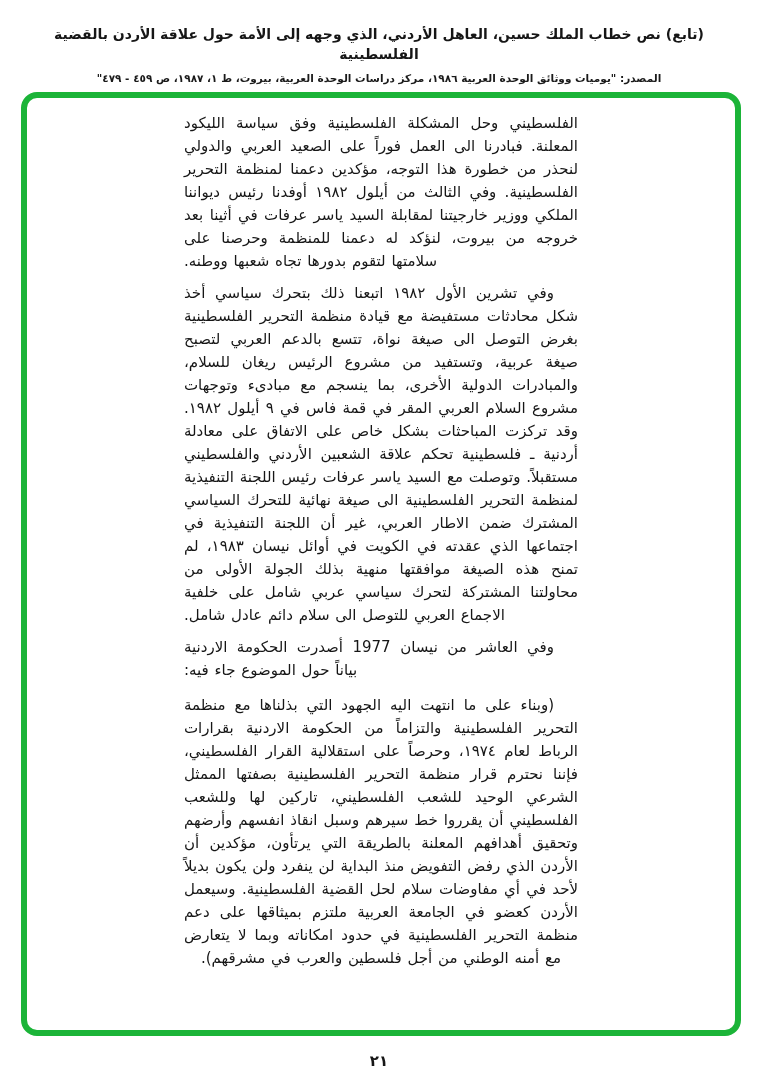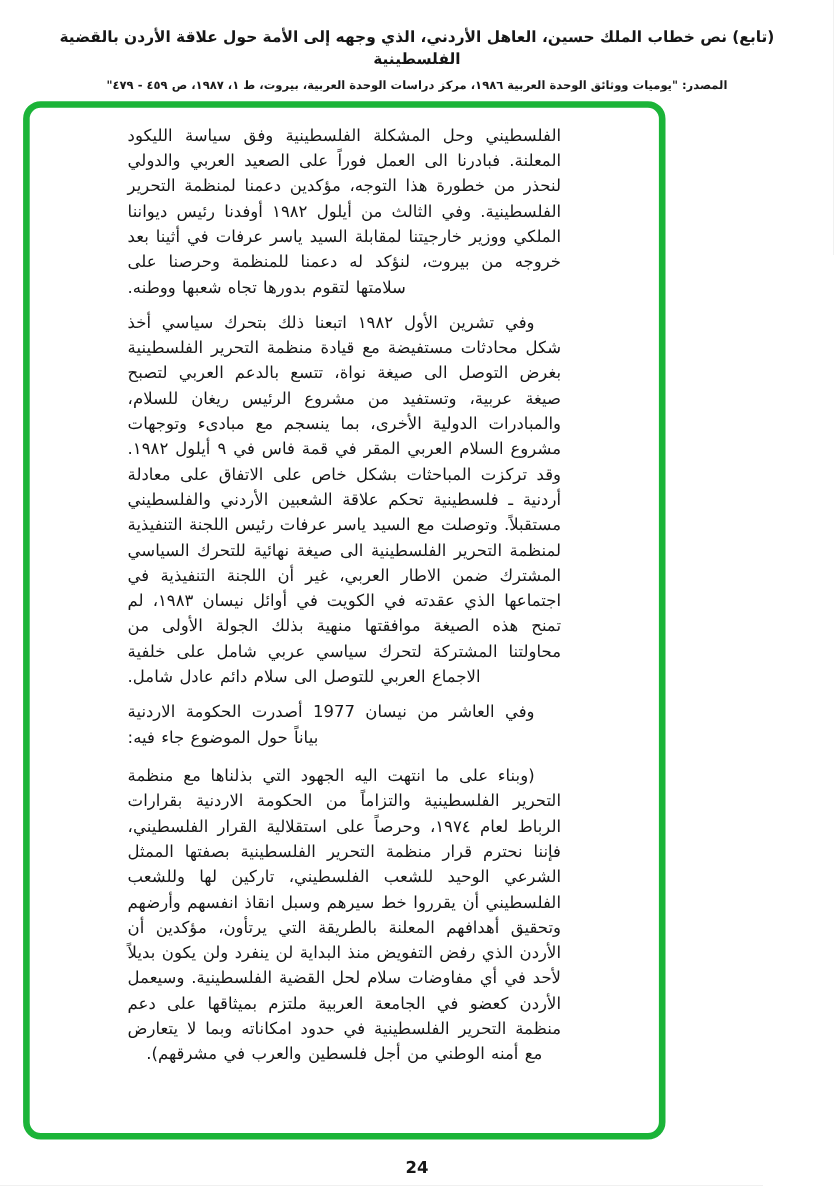--- a/index.html
+++ b/index.html
@@ -32,21 +32,21 @@
   }
   .doc-source{
     margin-top:7px;
     font-size:10.5px;
     font-weight:bold;
     color:#1a1a1a;
   }
   .green-frame{
     position:absolute;
     left:21px;top:92px;
-    width:584px;height:944px;
+    width:720px;height:944px;
     border:6px solid var(--frame-green);
     border-radius:16px;
     overflow:hidden;
     background:var(--background);
   }
   .text-column{
     width:394px;
     margin:14px auto 0 auto;
     direction:rtl;
     text-align:justify;
@@ -93,16 +93,16 @@
   <div class="green-frame">
     <div class="text-column">
       <p class="para first">الفلسطيني وحل المشكلة الفلسطينية وفق سياسة الليكود المعلنة. فبادرنا الى العمل فوراً على الصعيد العربي والدولي لنحذر من خطورة هذا التوجه، مؤكدين دعمنا لمنظمة التحرير الفلسطينية. وفي الثالث من أيلول ١٩٨٢ أوفدنا رئيس ديواننا الملكي ووزير خارجيتنا لمقابلة السيد ياسر عرفات في أثينا بعد خروجه من بيروت، لنؤكد له دعمنا للمنظمة وحرصنا على سلامتها لتقوم بدورها تجاه شعبها ووطنه.</p>
       <p class="para">وفي تشرين الأول ١٩٨٢ اتبعنا ذلك بتحرك سياسي أخذ شكل محادثات مستفيضة مع قيادة منظمة التحرير الفلسطينية بغرض التوصل الى صيغة نواة، تتسع بالدعم العربي لتصبح صيغة عربية، وتستفيد من مشروع الرئيس ريغان للسلام، والمبادرات الدولية الأخرى، بما ينسجم مع مبادىء وتوجهات مشروع السلام العربي المقر في قمة فاس في ٩ أيلول ١٩٨٢. وقد تركزت المباحثات بشكل خاص على الاتفاق على معادلة أردنية ـ فلسطينية تحكم علاقة الشعبين الأردني والفلسطيني مستقبلاً. وتوصلت مع السيد ياسر عرفات رئيس اللجنة التنفيذية لمنظمة التحرير الفلسطينية الى صيغة نهائية للتحرك السياسي المشترك ضمن الاطار العربي، غير أن اللجنة التنفيذية في اجتماعها الذي عقدته في الكويت في أوائل نيسان ١٩٨٣، لم تمنح هذه الصيغة موافقتها منهية بذلك الجولة الأولى من محاولتنا المشتركة لتحرك سياسي عربي شامل على خلفية الاجماع العربي للتوصل الى سلام دائم عادل شامل.</p>
       <p class="para">وفي العاشر من نيسان 1977 أصدرت الحكومة الاردنية بياناً حول الموضوع جاء فيه:</p>
       <p class="para closing">(وبناء على ما انتهت اليه الجهود التي بذلناها مع منظمة التحرير الفلسطينية والتزاماً من الحكومة الاردنية بقرارات الرباط لعام ١٩٧٤، وحرصاً على استقلالية القرار الفلسطيني، فإننا نحترم قرار منظمة التحرير الفلسطينية بصفتها الممثل الشرعي الوحيد للشعب الفلسطيني، تاركين لها وللشعب الفلسطيني أن يقرروا خط سيرهم وسبل انقاذ انفسهم وأرضهم وتحقيق أهدافهم المعلنة بالطريقة التي يرتأون، مؤكدين أن الأردن الذي رفض التفويض منذ البداية لن ينفرد ولن يكون بديلاً لأحد في أي مفاوضات سلام لحل القضية الفلسطينية. وسيعمل الأردن كعضو في الجامعة العربية ملتزم بميثاقها على دعم منظمة التحرير الفلسطينية في حدود امكاناته وبما لا يتعارض مع أمنه الوطني من أجل فلسطين والعرب في مشرقهم).</p>
     </div>
   </div>
 
   <footer class="page-footer">
-    <span class="page-number">24</span>
+    <span class="page-number">٢١</span>
   </footer>
 
 </div>
 
 </body></html>

